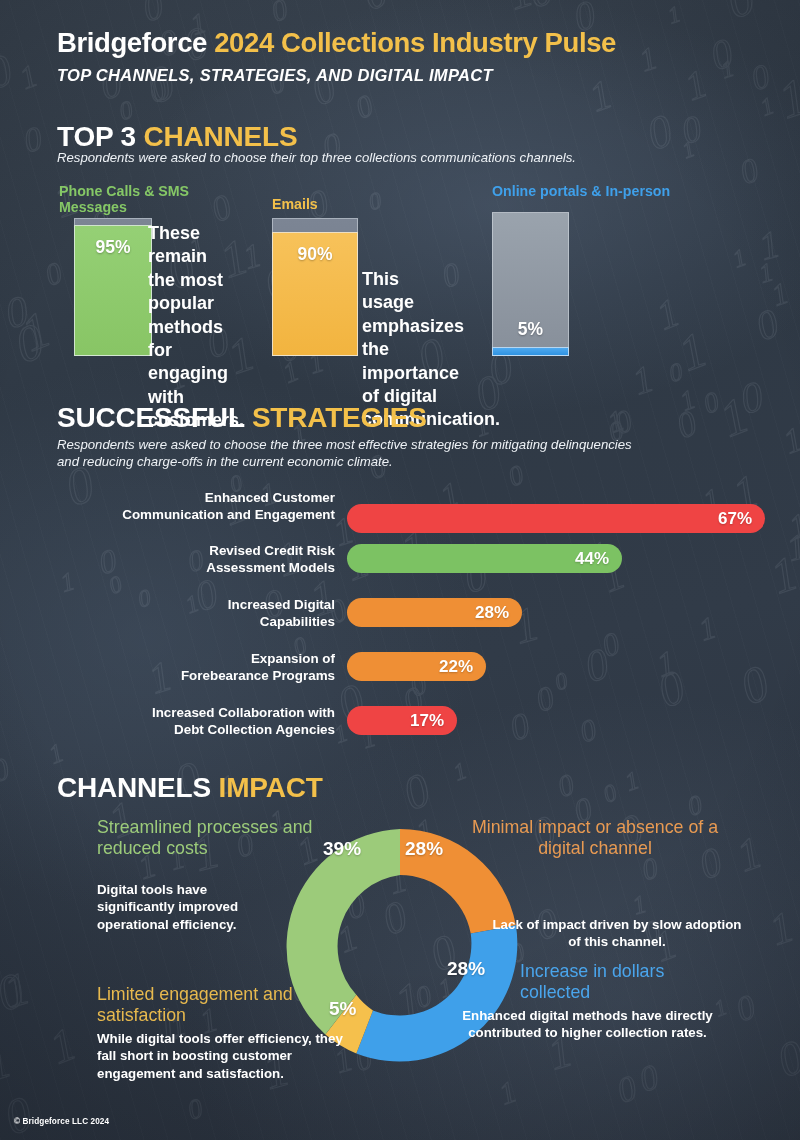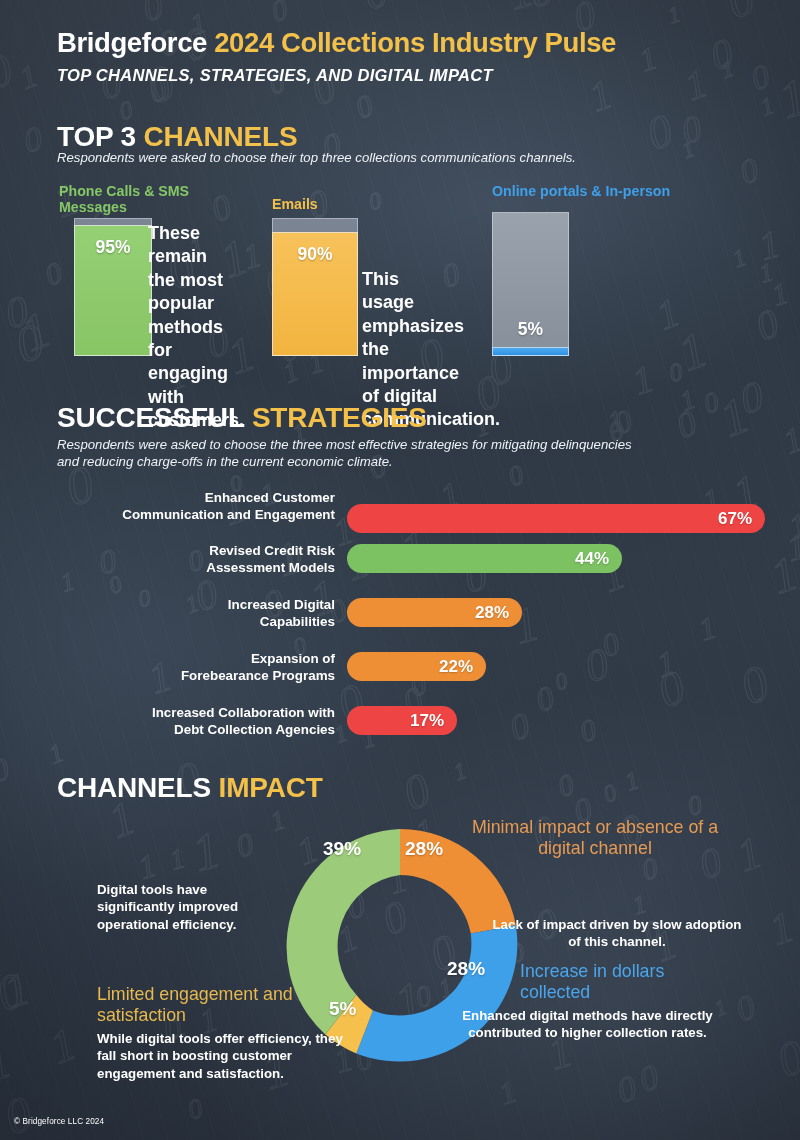--- a/index.html
+++ b/index.html
@@ -116,21 +116,21 @@
     position:absolute; font-size:17.8px; line-height:1.18;
   }
   .di-body {
     position:absolute; font-size:13.3px; line-height:1.30;
     color:#ffffff; font-weight:bold;
   }
 
   
   .footer {
     position:absolute; left:14px; top:1117px;
-    font-size:8.2px; font-weight:normal; color:#ffffff;
+    font-size:8.2px; font-weight:bold; color:#ffffff;
     letter-spacing:0.1px;
   }
 </style>
 </head>
 <body>
 
 <div id="bg-layer">
   <div id="bg-base"></div>
   <div id="bg-streaks"></div>
   <svg id="bg-digits" width="800" height="1140" viewBox="0 0 800 1140">
@@ -422,20 +422,21 @@
     <path d="M 76.33 226.40 A 118 118 0 0 1 45.34 207.38 L 76.27 167.76 A 72 72 0 0 0 92.94 183.50 Z" fill="#f5c04c"></path>
 
     <path d="M 45.34 207.38 A 118 118 0 0 1 120 2 L 120 48 A 72 72 0 0 0 76.27 167.76 Z" fill="#9ccb7a"></path>
   </svg>
 
   <div class="donut-pct" style="left:323px; top:838px;">39%</div>
   <div class="donut-pct" style="left:405px; top:838px;">28%</div>
   <div class="donut-pct" style="left:447px; top:958px;">28%</div>
   <div class="donut-pct" style="left:329px; top:998px;">5%</div>
 
+  <div class="di-head" style="left:97px; top:817px; width:220px; color:#9ccb7a;">Streamlined processes and reduced costs</div>
   <div class="di-body" style="left:97px; top:881px; width:175px;">Digital tools have significantly improved operational efficiency.</div>
 
   <div class="di-head" style="left:470px; top:817px; width:250px; color:#e89a52; text-align:center;">Minimal impact or absence of a digital channel</div>
   <div class="di-body" style="left:492px; top:870px; width:250px; text-align:center;margin-top:46px;">Lack of impact driven by slow adoption of this channel.</div>
 
   <div class="di-head" style="left:520px; top:961px; width:200px; color:#4aa5ec;">Increase in dollars collected</div>
   <div class="di-body" style="left:455px; top:1007px; width:265px; text-align:center;">Enhanced digital methods have directly contributed to higher collection rates.</div>
 
   <div class="di-head" style="left:97px; top:984px; width:240px; color:#e7b94e;">Limited engagement and satisfaction</div>
   <div class="di-body" style="left:97px; top:1030px; width:250px;">While digital tools offer efficiency, they fall short in boosting customer engagement and satisfaction.</div>

